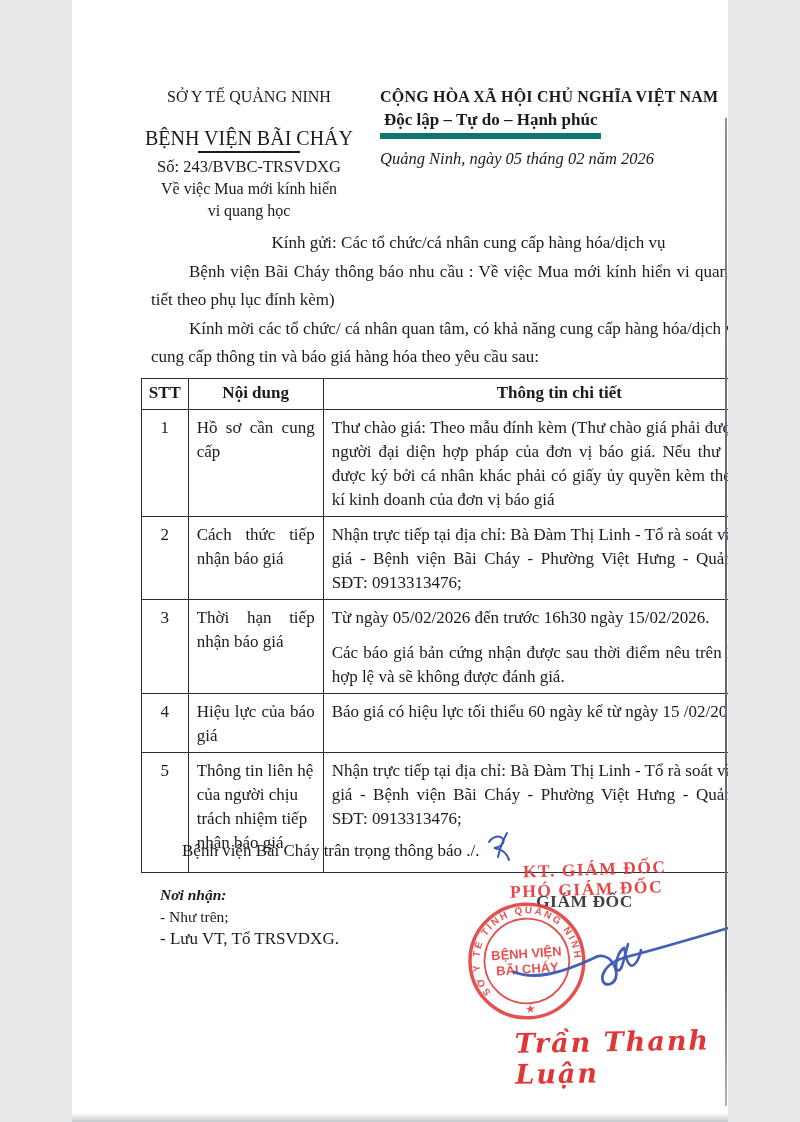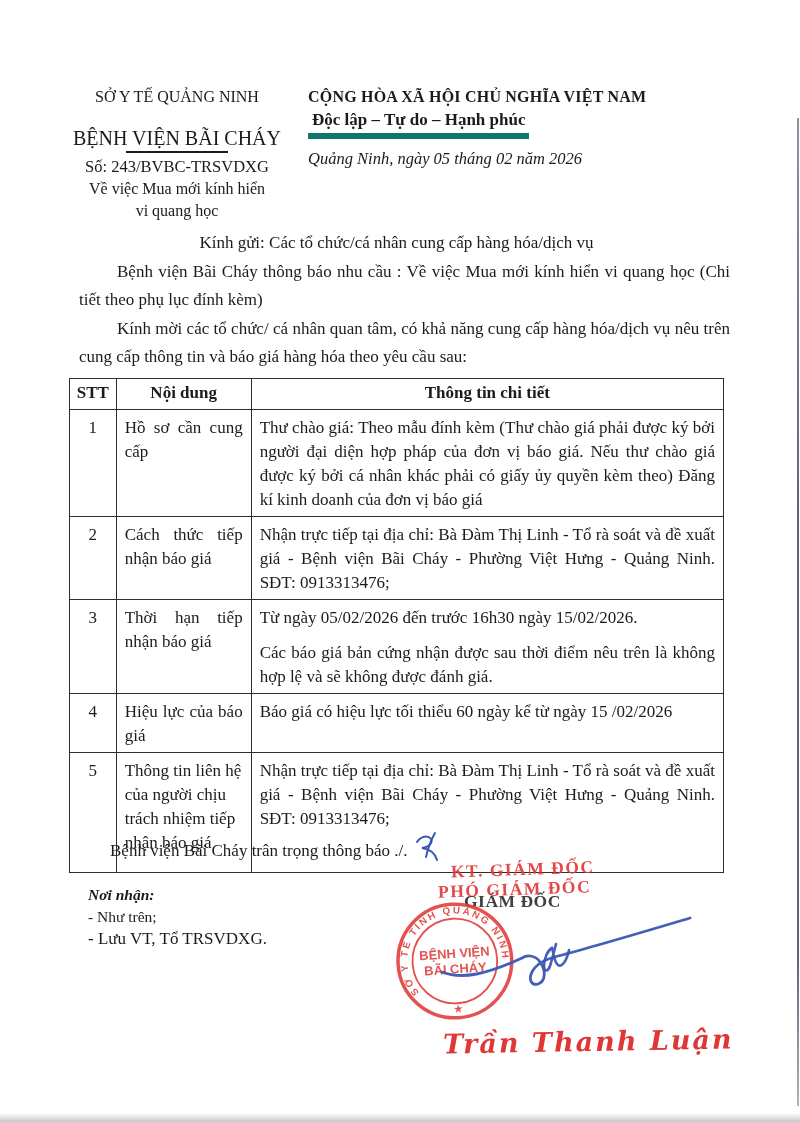--- a/index.html
+++ b/index.html
@@ -1,17 +1,17 @@
 <!DOCTYPE html>
 <html><head>
 <meta charset="utf-8">
 <style>
   html,body{margin:0;padding:0;background:#e8e8e8;}
   .page{
-    position:relative;width:800px;height:1122px;margin:0 auto;
+    position:relative;width:656px;height:1122px;margin:0 auto;
     background:#ffffff;overflow:hidden;
     font-family:"Liberation Serif", serif;color:#1b1b1b;
   }
   
   .hdr-left{position:absolute;top:86px;left:52px;width:250px;text-align:center;line-height:22px;font-size:16px;}
   .hdr-left .org{font-weight:normal;font-size:20px;margin-top:19px;}
   .hdr-left .rule{width:102px;height:2px;background:#1b1b1b;margin:2px auto 3px auto;}
   .hdr-left .num{font-size:16.5px;}
   .hdr-right{position:absolute;top:86px;left:308px;width:440px;text-align:left;}
   .hdr-right .motto1{font-weight:bold;font-size:16px;letter-spacing:.2px;line-height:22px;}

